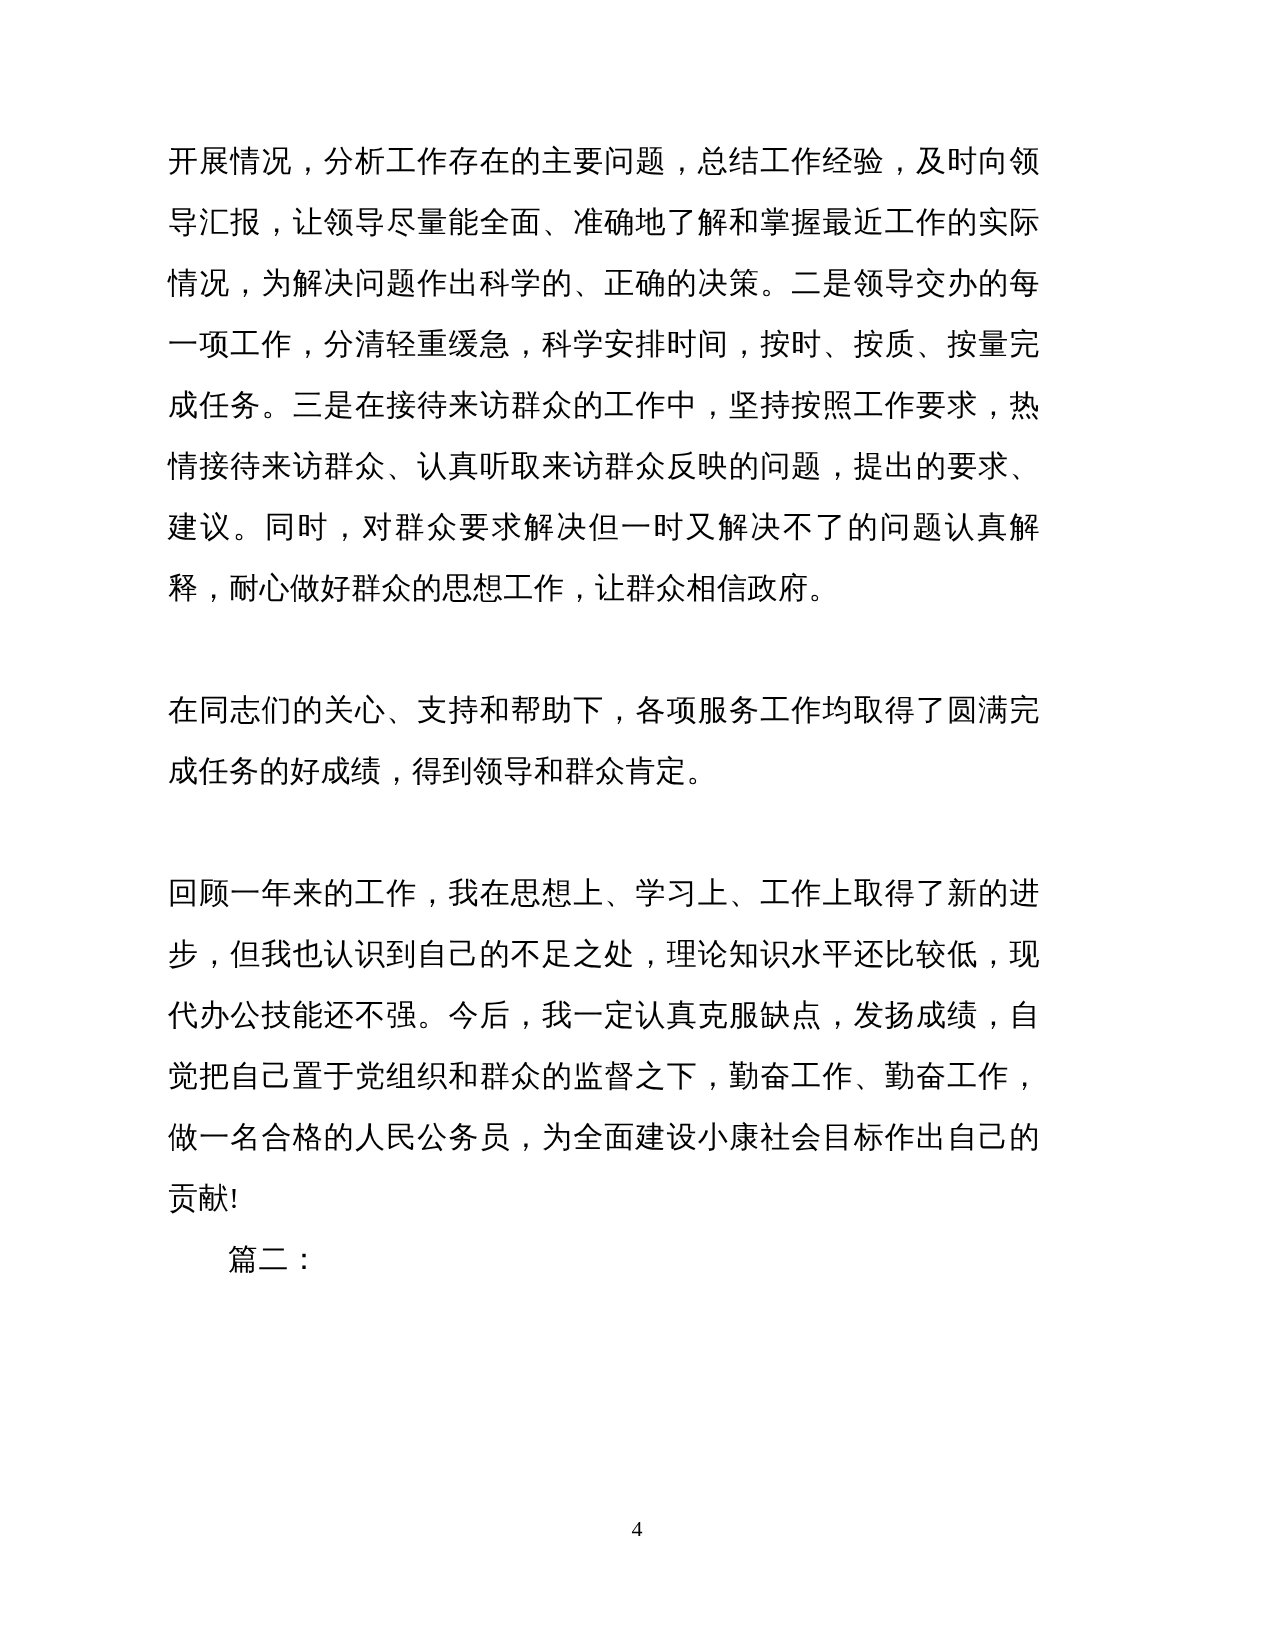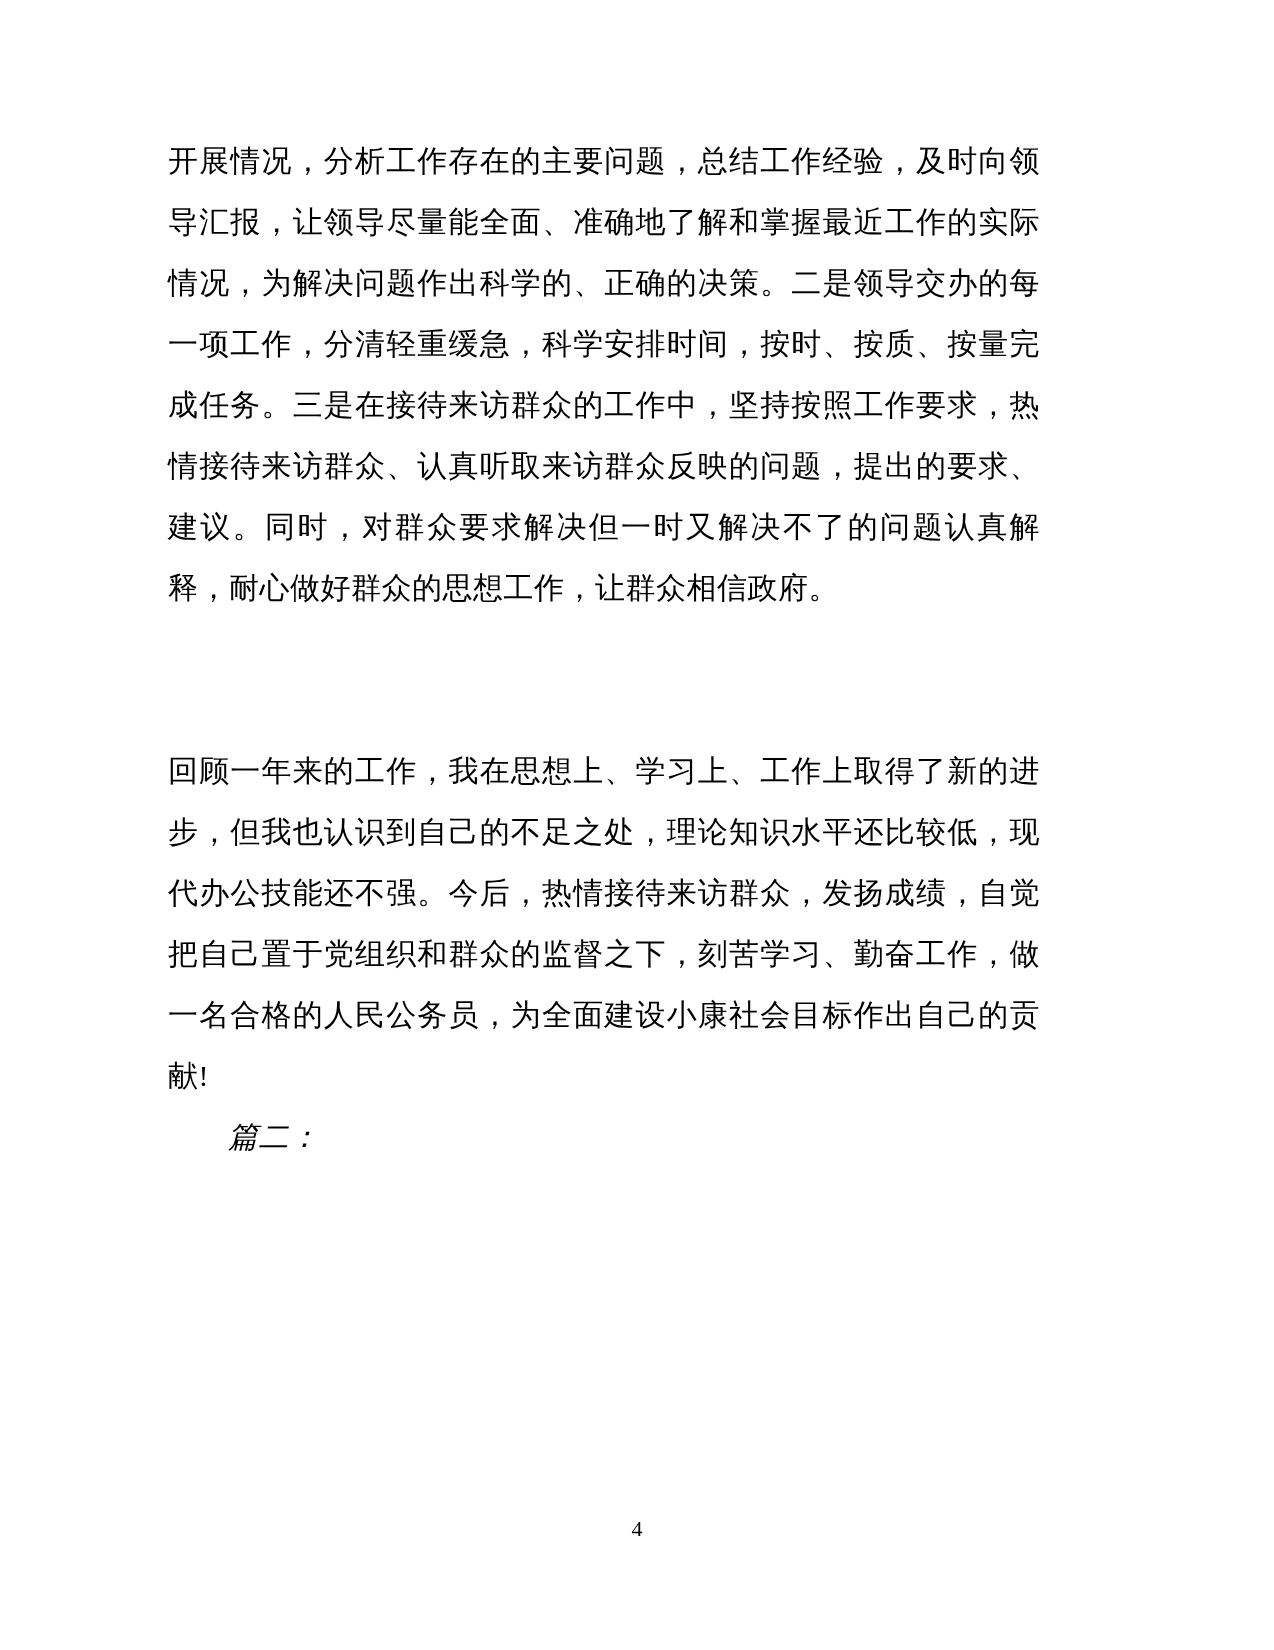--- a/index.html
+++ b/index.html
@@ -27,21 +27,20 @@
   .para {
     font-size: 30px;
     line-height: 61px;
     text-align: justify;
     text-justify: inter-ideograph;
     margin: 0;
     letter-spacing: 0.5px;
   }
   .para + .para {
     margin-top: 0;
-    font-style: italic;
   }
   .gap-lg {
     height: 61px;
   }
   .indent {
     text-indent: 2em;
   }
   .page-number {
     position: absolute;
     left: 0;
@@ -56,24 +55,25 @@
 </head>
 <body>
 
 <div class="page">
   <div class="content">
 
     <p class="para">开展情况，分析工作存在的主要问题，总结工作经验，及时向领导汇报，让领导尽量能全面、准确地了解和掌握最近工作的实际情况，为解决问题作出科学的、正确的决策。二是领导交办的每一项工作，分清轻重缓急，科学安排时间，按时、按质、按量完成任务。三是在接待来访群众的工作中，坚持按照工作要求，热情接待来访群众、认真听取来访群众反映的问题，提出的要求、建议。同时，对群众要求解决但一时又解决不了的问题认真解释，耐心做好群众的思想工作，让群众相信政府。</p>
 
     <div class="gap-lg"></div>
 
+    <p class="para">在同志们的关心、支持和帮助下，各项服务工作均取得了圆满完成任务的好成绩，得到领导和群众肯定。</p>
 
     <div class="gap-lg"></div>
 
-    <p class="para">回顾一年来的工作，我在思想上、学习上、工作上取得了新的进步，但我也认识到自己的不足之处，理论知识水平还比较低，现代办公技能还不强。今后，热情接待来访群众，发扬成绩，自觉把自己置于党组织和群众的监督之下，刻苦学习、勤奋工作，做一名合格的人民公务员，为全面建设小康社会目标作出自己的贡献!</p>
+    <p class="para">回顾一年来的工作，我在思想上、学习上、工作上取得了新的进步，但我也认识到自己的不足之处，理论知识水平还比较低，现代办公技能还不强。今后，我一定认真克服缺点，发扬成绩，自觉把自己置于党组织和群众的监督之下，勤奋工作、勤奋工作，做一名合格的人民公务员，为全面建设小康社会目标作出自己的贡献!</p>
 
     <p class="para indent">篇二：</p>
 
     <div class="gap-lg"></div>
 
 
   </div>
 
   <div class="page-number">4</div>
 </div>

